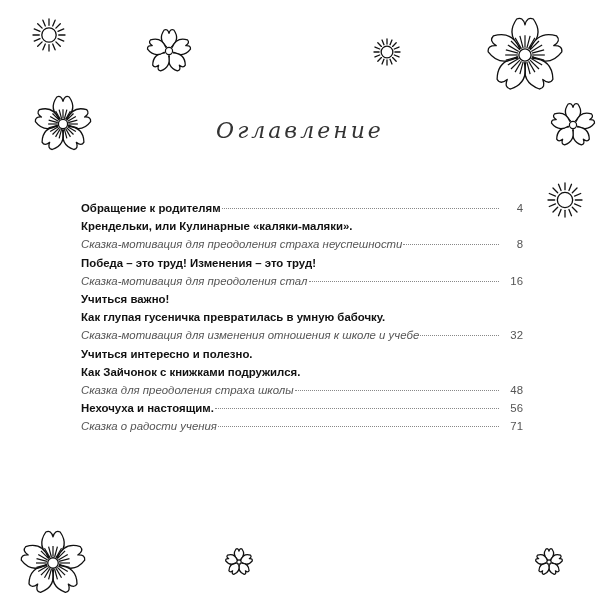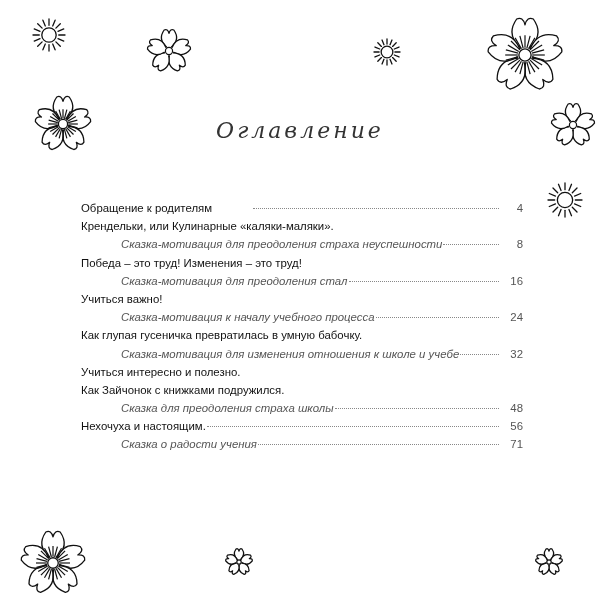--- a/index.html
+++ b/index.html
@@ -7,22 +7,22 @@
   .deco { position: absolute; }
   .deco svg { display: block; overflow: visible; }
   .title {
     position: absolute; left: 0; width: 600px; top: 118px; text-align: center;
     font-family: "DejaVu Serif", serif; font-style: italic; font-size: 22px;
     letter-spacing: 3px; color: #333;
   }
   .toc { position: absolute; left: 81px; top: 199px; width: 442px; }
   .row { position: relative; height: 18.2px; line-height: 18.2px; font-size: 11.4px; white-space: nowrap; display: flex; align-items: baseline; }
   .row .txt { flex: 0 0 auto; }
-  .row .bold { font-weight: normal; color: #111; }
-  .row .ital { font-style: italic; color: #555; margin-left: 40px; }
+  .row .bold { font-weight: bold; color: #111; }
+  .row .ital { font-style: italic; color: #555; }
   .row .leader { flex: 1 1 auto; margin: 0 6px 0 1px; border-bottom: 1px dotted #888; height: 0; position: relative; top: -3px; }
   .row .page { flex: 0 0 18px; text-align: right; color: #555; font-size: 11.4px; }
 </style>
 </head>
 <body>
 
 <div class="deco-layer" id="deco-layer">
     <div class="deco" style="left: 30px; top: 16px;">
       <svg width="38" height="38" viewBox="0 0 38 38">
         <circle cx="19" cy="19" r="7.2" fill="none" stroke="#111" stroke-width="1.3"></circle>
@@ -252,25 +252,20 @@
     </div>
   <div class="row">
       <span class="txt ital">Сказка-мотивация для преодоления стал</span>
       <span class="leader"></span>
       <span class="page">16</span>
     </div>
   <div class="row">
       <span class="txt bold">Учиться важно!</span>
     </div>
   <div class="row">
-      <span class="txt ital">Сказка-мотивация к началу учебного процесса</span>
-      <span class="leader"></span>
-      <span class="page">24</span>
-    </div>
-  <div class="row">
       <span class="txt bold">Как глупая гусеничка превратилась в умную бабочку.</span>
     </div>
   <div class="row">
       <span class="txt ital">Сказка-мотивация для изменения отношения к школе и учебе</span>
       <span class="leader"></span>
       <span class="page">32</span>
     </div>
   <div class="row">
       <span class="txt bold">Учиться интересно и полезно.</span>
     </div>

